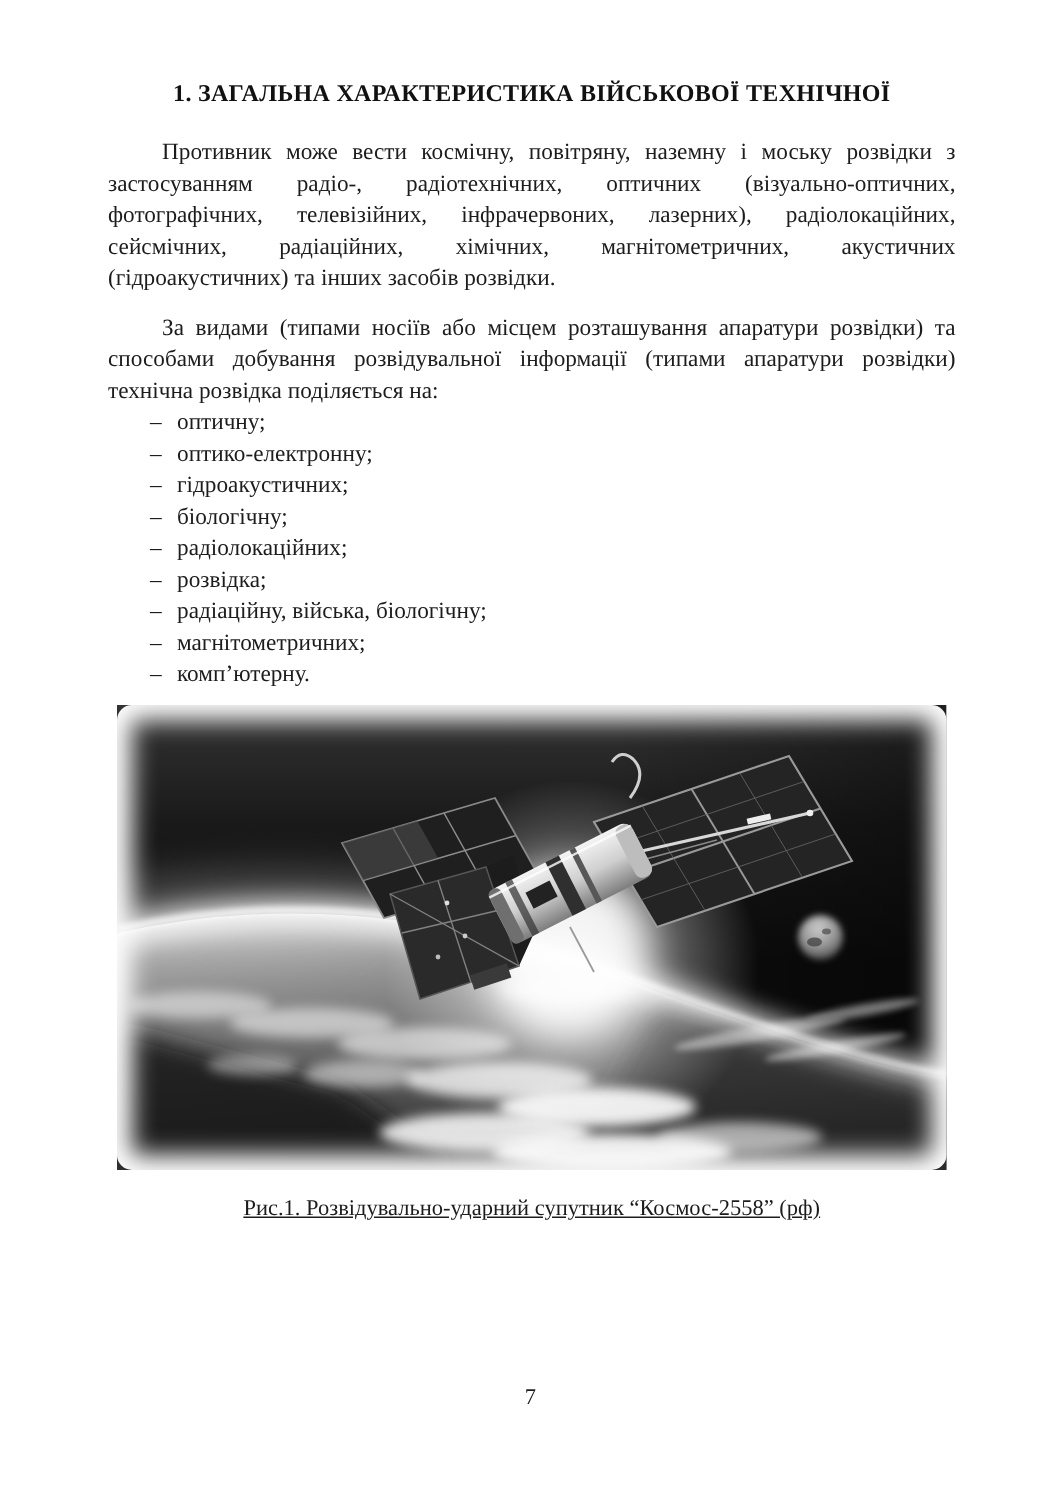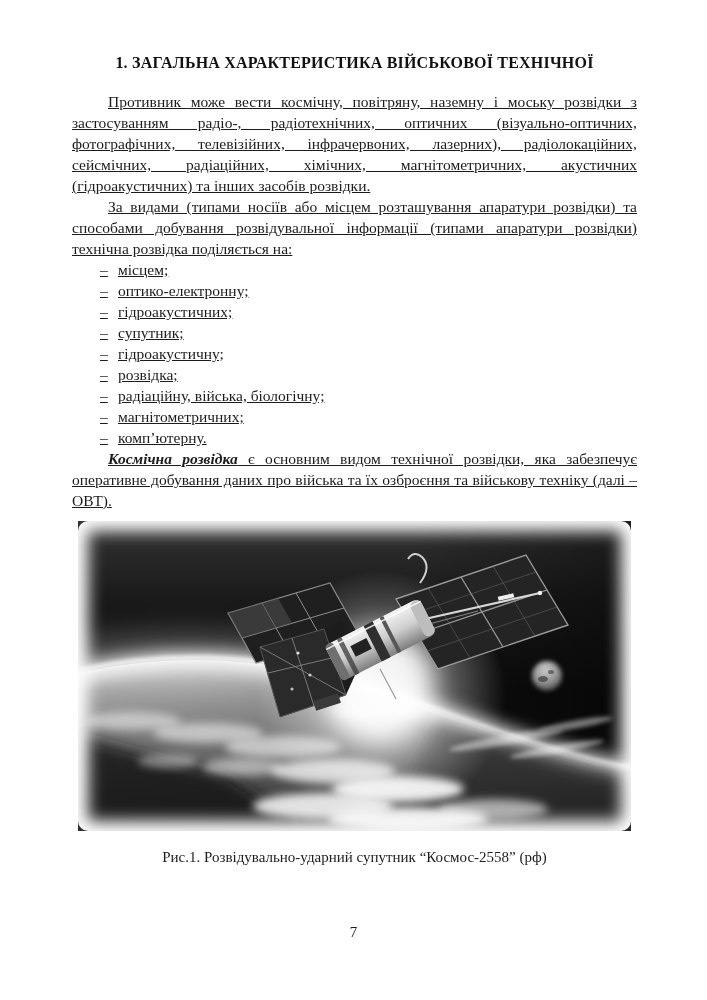--- a/index.html
+++ b/index.html
@@ -21,27 +21,26 @@
     font-weight: bold;
     font-size: 16px;
     line-height: 22px;
     letter-spacing: 0.2px;
     color: #111;
   }
   .body-text {
     margin-top: 17px;
     font-size: 15.5px;
     line-height: 21px;
-    text-decoration: underline;
   }
   .para {
     text-align: justify;
     text-indent: 36px;
   }
-  .para + .para { margin-top: 0; }
+  .para + .para { margin-top: 12px; }
   .list-block { }
   .li-row {
     display: flex;
     text-align: left;
   }
   .li-dash {
     width: 18px;
     margin-left: 28px;
     flex: 0 0 auto;
   }
@@ -61,20 +60,21 @@
     inset: 0;
     border-radius: 10px;
     box-shadow: inset 0 0 16px 10px #ffffff;
     pointer-events: none;
   }
   .figure-caption {
     margin-top: 16px;
     text-align: center;
     font-size: 15px;
     line-height: 20px;
+    text-decoration: underline;
   }
   .page-number {
     position: absolute;
     left: 0; right: 0;
     top: 924px;
     text-align: center;
     font-size: 15px;
   }
 </style>
 </head>
@@ -87,57 +87,56 @@
       <div>1.  ЗАГАЛЬНА ХАРАКТЕРИСТИКА ВІЙСЬКОВОЇ ТЕХНІЧНОЇ</div>
     </div>
 
     <div class="body-text">
       <div class="para">Противник може вести космічну, повітряну, наземну і моську розвідки з застосуванням радіо-, радіотехнічних, оптичних (візуально-оптичних, фотографічних, телевізійних, інфрачервоних, лазерних), радіолокаційних, сейсмічних, радіаційних, хімічних, магнітометричних, акустичних (гідроакустичних) та інших засобів розвідки.</div>
       <div class="para">За видами (типами носіїв або місцем розташування апаратури розвідки) та способами добування розвідувальної інформації (типами апаратури розвідки) технічна розвідка поділяється на:</div>
 
       <div class="list-block">
         <div class="li-row">
             <span class="li-dash">–</span>
-            <span>місцем;</span>
+            <span>оптичну;</span>
           </div>
         <div class="li-row">
             <span class="li-dash">–</span>
             <span>оптико-електронну;</span>
           </div>
         <div class="li-row">
             <span class="li-dash">–</span>
             <span>гідроакустичних;</span>
           </div>
         <div class="li-row">
             <span class="li-dash">–</span>
-            <span>супутник;</span>
-          </div>
-        <div class="li-row">
-            <span class="li-dash">–</span>
-            <span>гідроакустичну;</span>
+            <span>біологічну;</span>
+          </div>
+        <div class="li-row">
+            <span class="li-dash">–</span>
+            <span>радіолокаційних;</span>
           </div>
         <div class="li-row">
             <span class="li-dash">–</span>
             <span>розвідка;</span>
           </div>
         <div class="li-row">
             <span class="li-dash">–</span>
             <span>радіаційну, війська, біологічну;</span>
           </div>
         <div class="li-row">
             <span class="li-dash">–</span>
             <span>магнітометричних;</span>
           </div>
         <div class="li-row">
             <span class="li-dash">–</span>
             <span>комп’ютерну.</span>
           </div>
       </div>
 
-      <div class="para"><span class="lead-bi">Космічна розвідка</span><span> є основним видом технічної розвідки, яка забезпечує оперативне добування даних про війська та їх озброєння та військову техніку (далі – ОВТ).</span></div>
     </div>
 
     <div class="figure-wrap">
       <svg viewBox="0 0 553 310" width="553" height="310" role="img">
         <defs>
           <linearGradient id="sky" x1="0" y1="0" x2="0" y2="1">
             <stop offset="0" stop-color="#333333"></stop>
             <stop offset="0.25" stop-color="#1a1a1a"></stop>
             <stop offset="0.55" stop-color="#0c0c0c"></stop>
           </linearGradient>

